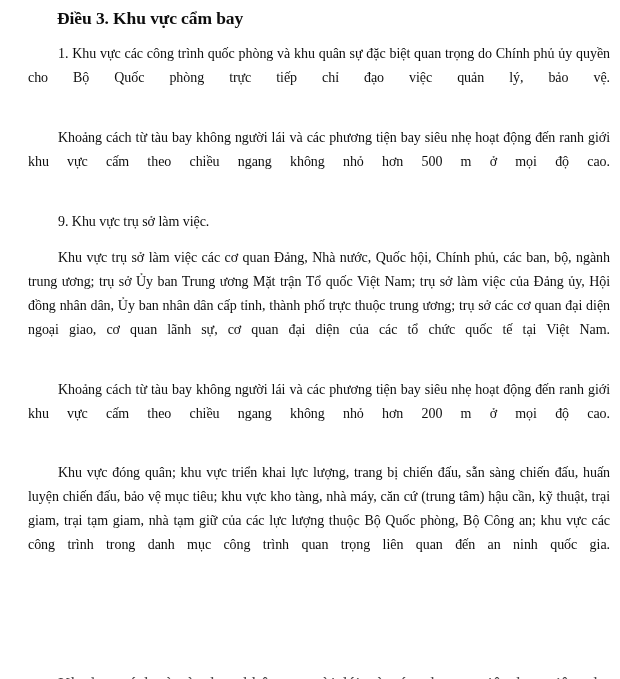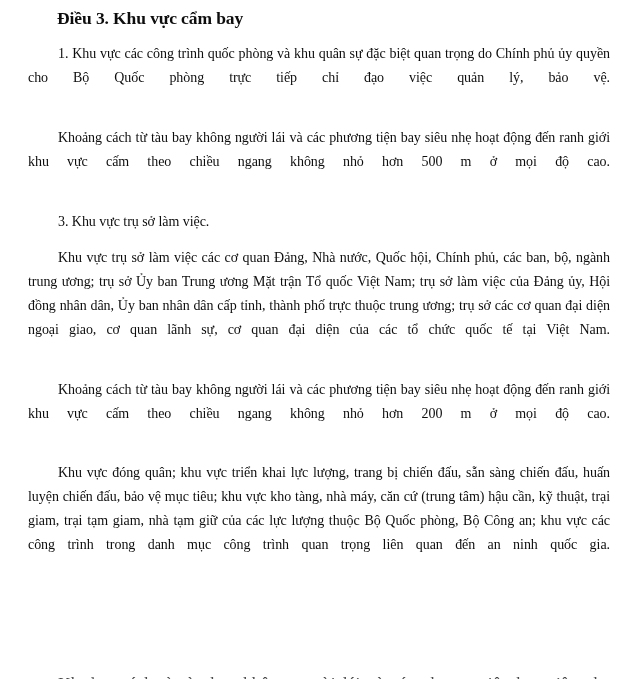--- a/index.html
+++ b/index.html
@@ -99,21 +99,21 @@
 
 <div class="page">
   <div class="content">
 
     <h1 class="article-heading">Điều 3. Khu vực cẩm bay</h1>
 
     <p class="para gap-before">1. Khu vực các công trình quốc phòng và khu quân sự đặc biệt quan trọng do Chính phủ ủy quyền cho Bộ Quốc phòng trực tiếp chỉ đạo việc quản lý, bảo vệ.</p>
 
     <p class="para gap-before">Khoảng cách từ tàu bay không người lái và các phương tiện bay siêu nhẹ hoạt động đến ranh giới khu vực cấm theo chiều ngang không nhỏ hơn 500 m ở mọi độ cao.</p>
 
-    <p class="para gap-before nojust">3. Khu vực trụ sở làm việc.</p>
+    <p class="para gap-before nojust">9. Khu vực trụ sở làm việc.</p>
 
     <p class="para gap-before">Khu vực trụ sở làm việc các cơ quan Đảng, Nhà nước, Quốc hội, Chính phủ, các ban, bộ, ngành trung ương; trụ sở Ủy ban Trung ương Mặt trận Tổ quốc Việt Nam; trụ sở làm việc của Đảng ủy, Hội đồng nhân dân, Ủy ban nhân dân cấp tỉnh, thành phố trực thuộc trung ương; trụ sở các cơ quan đại diện ngoại giao, cơ quan lãnh sự, cơ quan đại diện của các tổ chức quốc tế tại Việt Nam.</p>
 
     <p class="para gap-before">Khoảng cách từ tàu bay không người lái và các phương tiện bay siêu nhẹ hoạt động đến ranh giới khu vực cấm theo chiều ngang không nhỏ hơn 200 m ở mọi độ cao.</p>
 
 
     <p class="para tight-before">Khu vực đóng quân; khu vực triển khai lực lượng, trang bị chiến đấu, sẵn sàng chiến đấu, huấn luyện chiến đấu, bảo vệ mục tiêu; khu vực kho tàng, nhà máy, căn cứ (trung tâm) hậu cần, kỹ thuật, trại giam, trại tạm giam, nhà tạm giữ của các lực lượng thuộc Bộ Quốc phòng, Bộ Công an; khu vực các công trình trong danh mục công trình quan trọng liên quan đến an ninh quốc gia.</p>
 
   </div>
 

